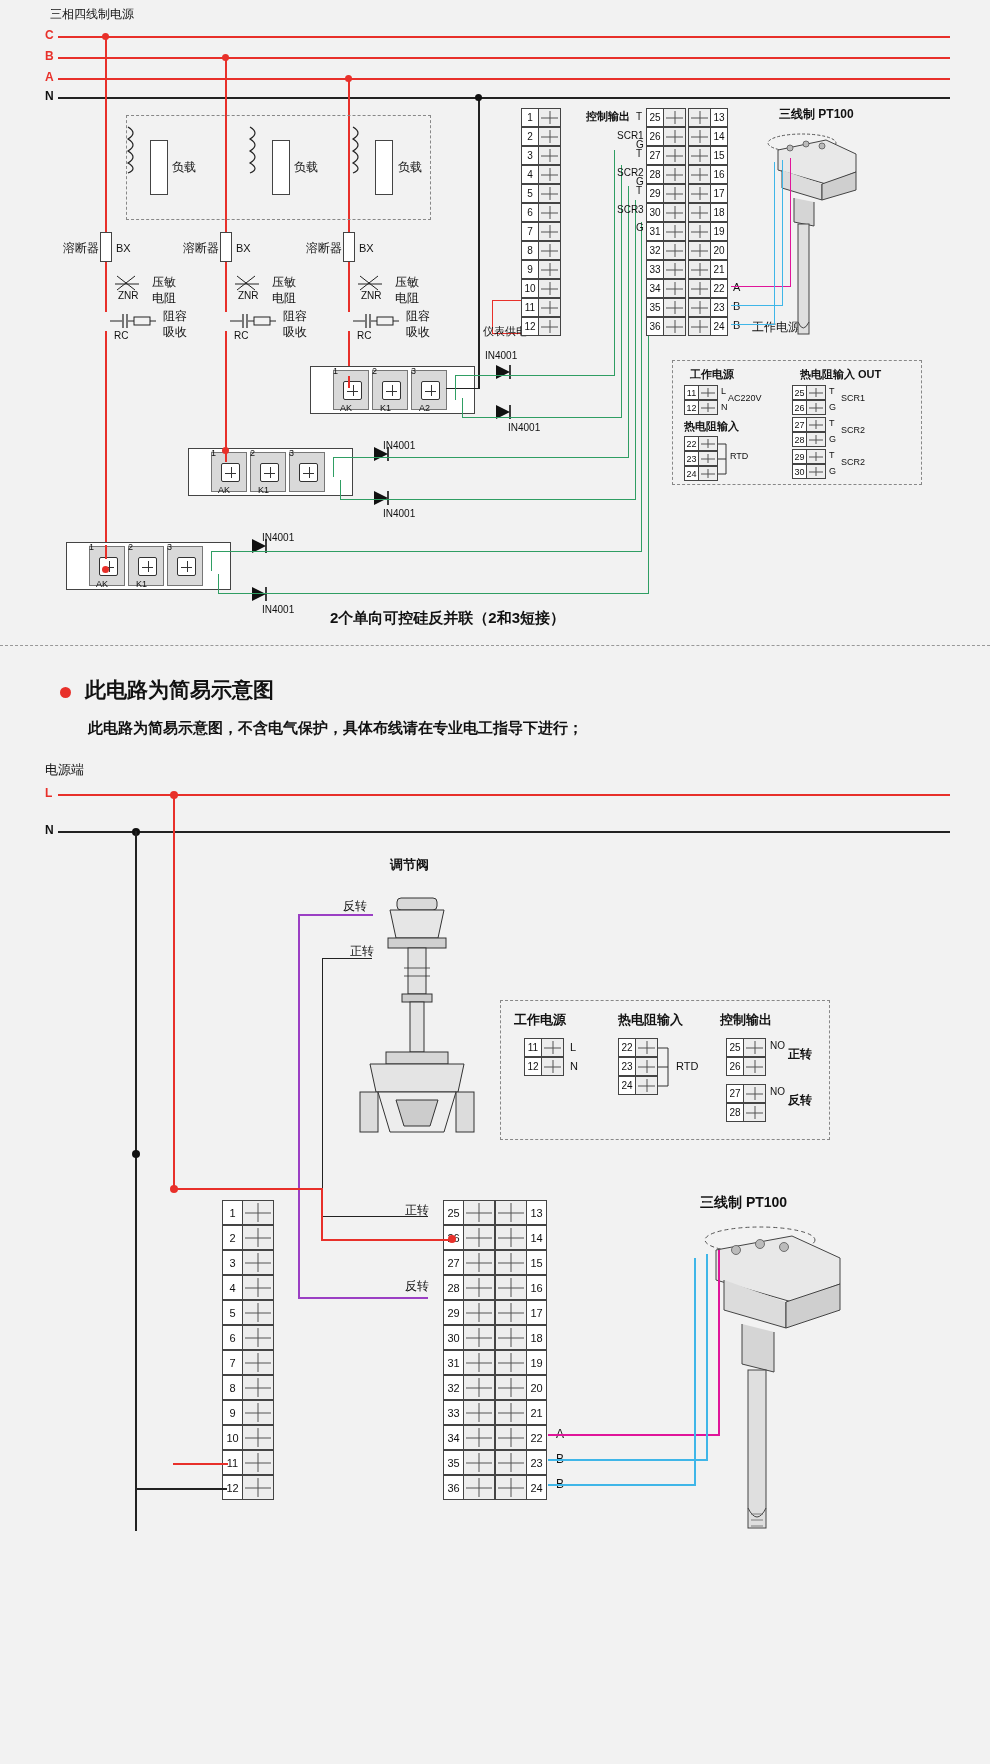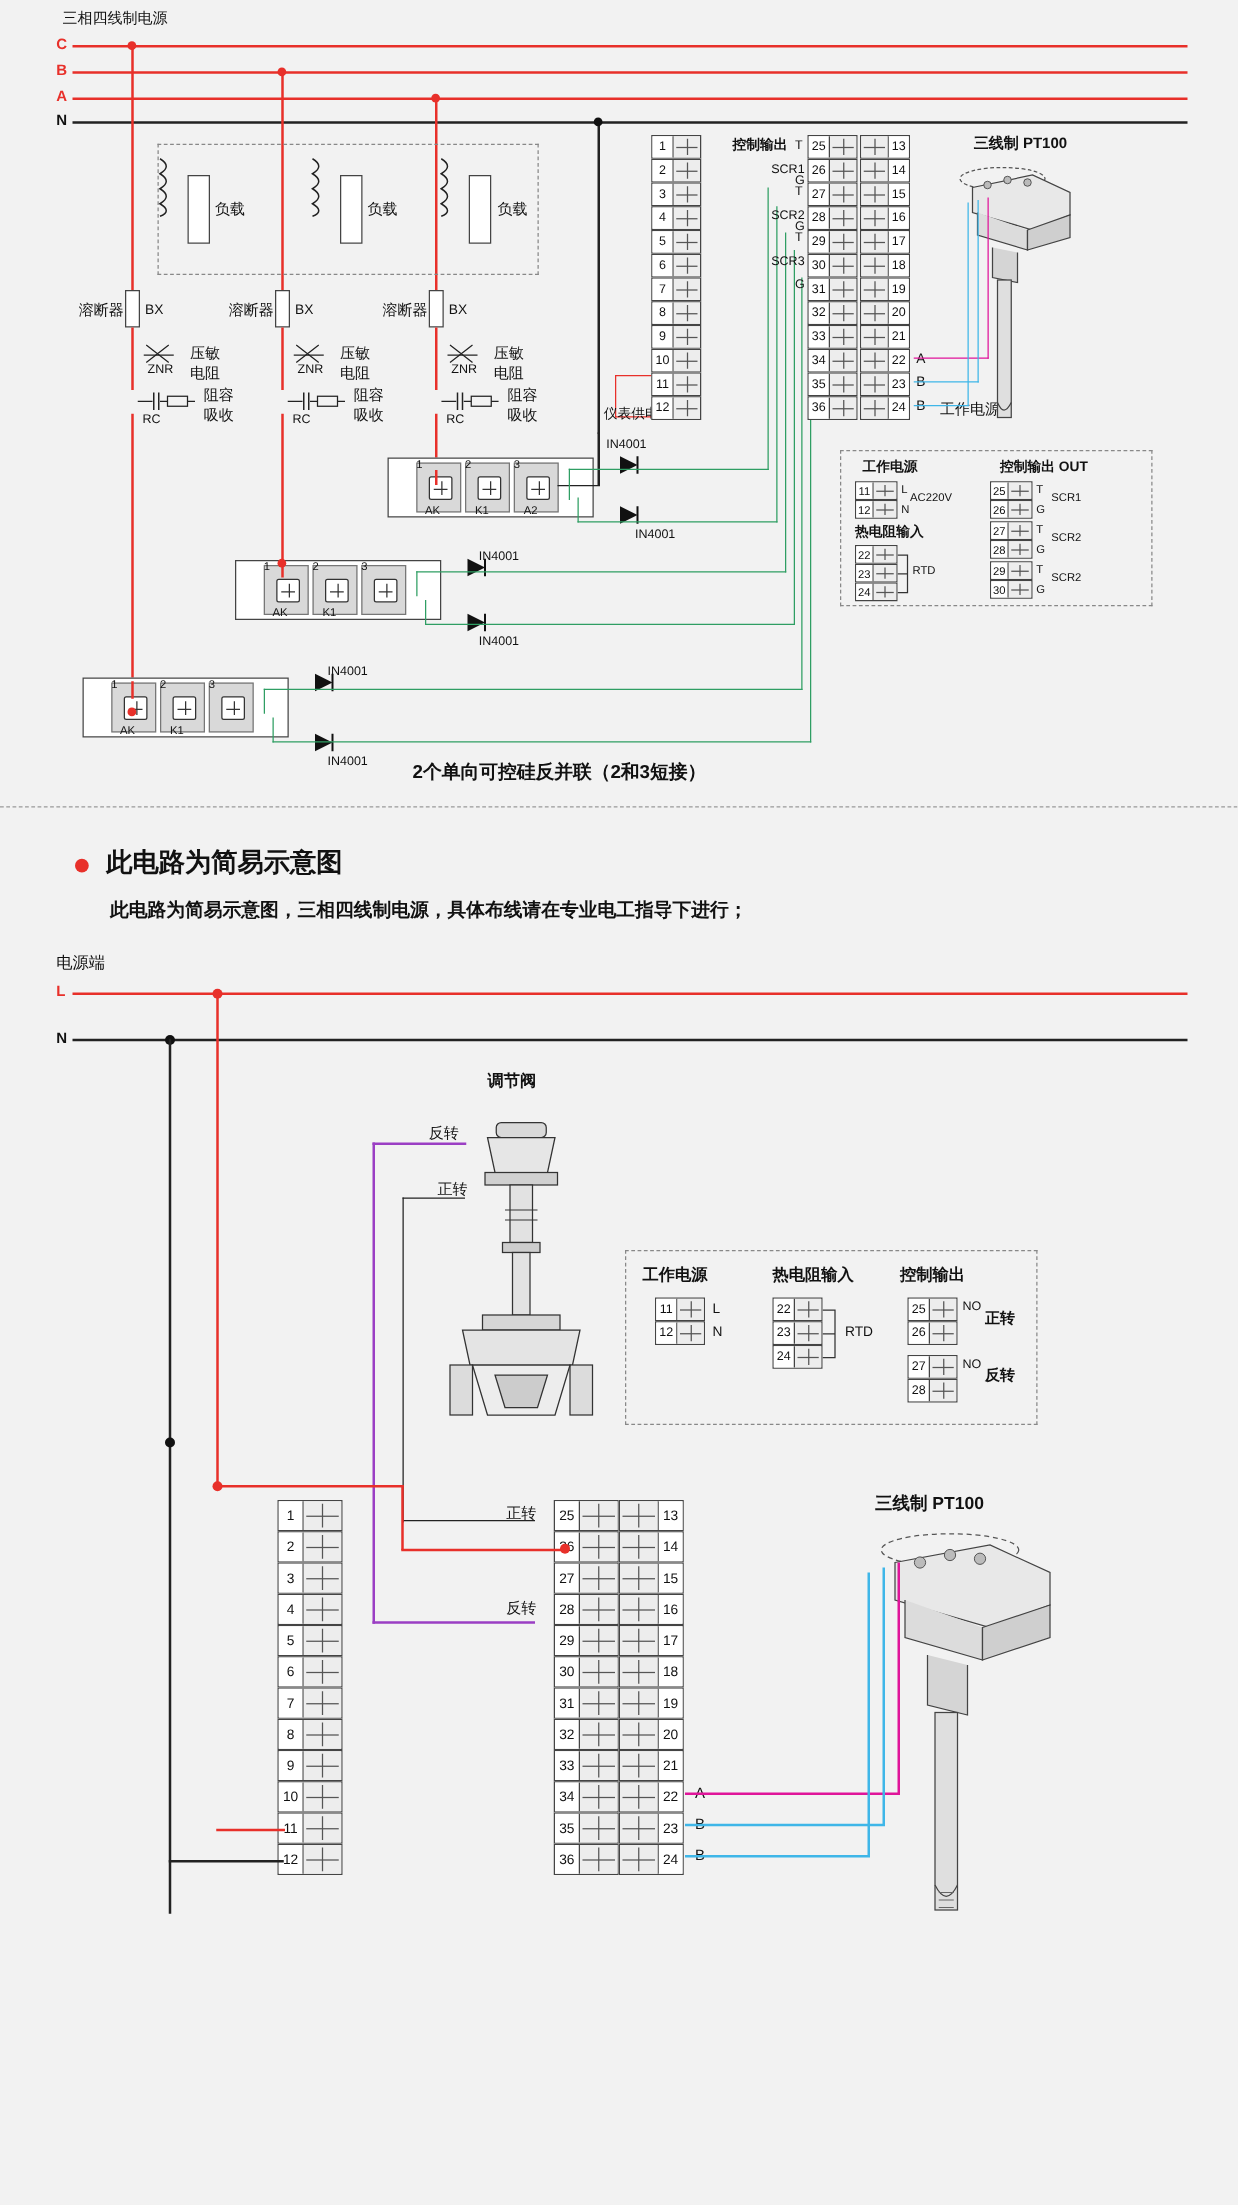--- a/index.html
+++ b/index.html
@@ -505,21 +505,21 @@
 <div class="tcell" style="left:684px;top:466px;width:34px;height:15px;">
     <div class="tnum" style="font-size:9px;width:14px;">24</div>
     <div class="tscrew"></div>
   </div>
 <div class="abs lbl" style="left:730px;top:452px;font-size:9px;">RTD</div>
 <svg class="abs" style="left:718px;top:436px;" width="14" height="46">
   <path d="M0 8 L8 8 L8 38 L0 38" fill="none" stroke="#333" stroke-width="1"></path>
   <path d="M0 23 L8 23" stroke="#333" stroke-width="1"></path>
 </svg>
 
-<div class="abs lbl lbl-b" style="left:800px;top:368px;font-size:11px;">控制输出 OUT</div>
+<div class="abs lbl lbl-b" style="left:800px;top:368px;font-size:11px;">热电阻输入 OUT</div>
 <div class="tcell" style="left:792px;top:385px;width:34px;height:15px;">
     <div class="tnum" style="font-size:9px;width:14px;">25</div>
     <div class="tscrew"></div>
   </div>
 <div class="tcell" style="left:792px;top:400px;width:34px;height:15px;">
     <div class="tnum" style="font-size:9px;width:14px;">26</div>
     <div class="tscrew"></div>
   </div>
 <div class="abs lbl" style="left:829px;top:387px;font-size:9px;">T</div>
 <div class="abs lbl" style="left:829px;top:403px;font-size:9px;">G</div>
@@ -548,21 +548,21 @@
 <div class="abs lbl" style="left:829px;top:451px;font-size:9px;">T</div>
 <div class="abs lbl" style="left:829px;top:467px;font-size:9px;">G</div>
 <div class="abs lbl" style="left:841px;top:458px;font-size:9px;">SCR2</div>
 
 <div class="abs lbl lbl-b" style="left:330px;top:610px;font-size:15px;">2个单向可控硅反并联（2和3短接）</div>
 
 <div class="divider" style="top:645px;"></div>
 
 <div class="bullet" style="left:60px;top:687px;"></div>
 <div class="abs sec-title" style="left:85px;top:676px;">此电路为简易示意图</div>
-<div class="abs sec-sub" style="left:88px;top:719px;">此电路为简易示意图，三相四线制电源，具体布线请在专业电工指导下进行；</div>
+<div class="abs sec-sub" style="left:88px;top:719px;">此电路为简易示意图，不含电气保护，具体布线请在专业电工指导下进行；</div>
 
 <div class="abs lbl" style="left:45px;top:763px;font-size:13px;">电源端</div>
 <div class="abs lbl lbl-b red" style="left:45px;top:787px;">L</div>
 <div class="abs lbl lbl-b" style="left:45px;top:824px;">N</div>
 
 <div class="wire-red" style="left:58px;top:794px;width:892px;height:1.6px;"></div>
 <div class="wire" style="left:58px;top:831px;width:892px;height:1.6px;"></div>
 
 <div class="dot dot-red" style="left:170px;top:791px;width:8px;height:8px;"></div>
 <div class="dot dot-black" style="left:132px;top:828px;width:8px;height:8px;"></div>

